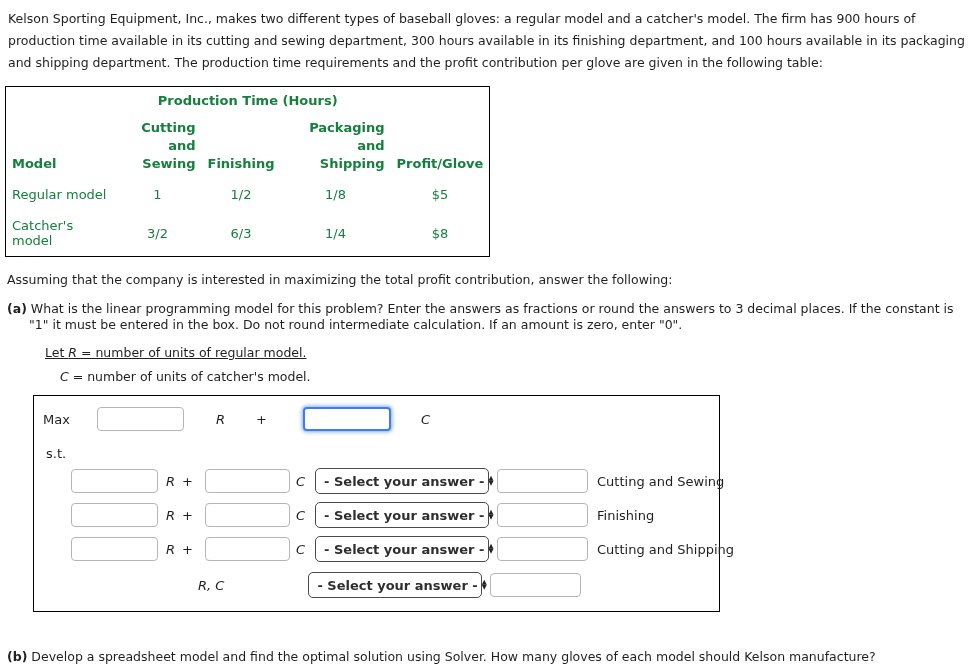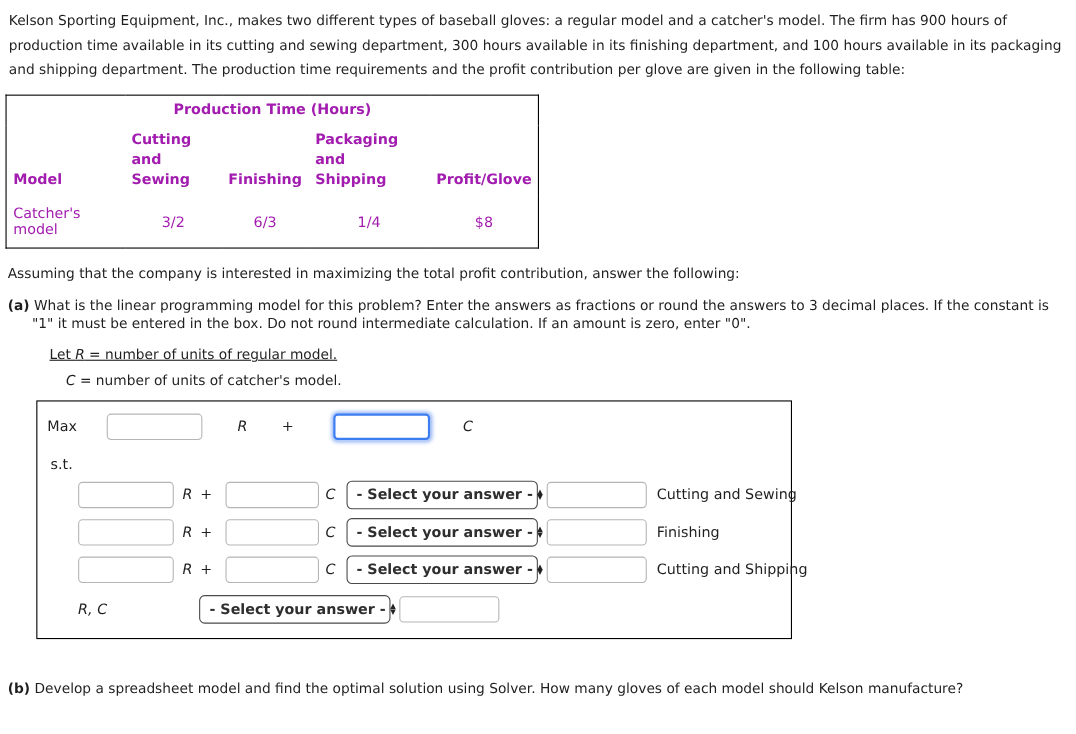--- a/index.html
+++ b/index.html
@@ -7,31 +7,31 @@
   body {
     width: 978px; height: 667px; overflow: hidden;
     font-family: "DejaVu Sans", "Liberation Sans", sans-serif;
     font-size: 12.5px; color: #1f1f1f;
   }
   .intro { margin: 8px 6px 0 8px; width: 964px; line-height: 22px; }
 
   
   table.prod {
     border-collapse: collapse; margin: 12px 0 0 5px;
-    font-size: 13px; color: #a21caf;
+    font-size: 13px; color: #15803d;
   }
   table.prod, table.prod td, table.prod th { border: 0; }
   table.prod { border: 1px solid #000; }
   .t-title td {
     border-bottom: 1px solid #000; font-weight: bold; text-align: center;
     padding: 6px 4px;
   }
   .t-head th {
     font-weight: bold; vertical-align: bottom; padding: 5px 6px 6px 6px;
-    border-bottom: 1px solid #000; white-space: pre-line; text-align: left;
+    border-bottom: 1px solid #000; white-space: pre-line; text-align: right;
     line-height: 18px;
   }
   .t-head th:first-child { text-align: left; }
   .t-row td { padding: 8px 6px; text-align: center; }
   .t-row td:first-child { text-align: left; }
   col.c-model { width: 108px; } col.c-cut { width: 88px; }
   col.c-fin { width: 78px; } col.c-pack { width: 110px; } col.c-prof { width: 82px; }
 
   .assuming { margin: 15px 0 0 7px; }
 
@@ -70,21 +70,21 @@
   .sel {
     display: inline-flex; align-items: center; justify-content: space-between;
     margin-left: 10px; width: 174px; height: 26px;
     border: 1px solid #4a4a4a; border-radius: 5px; background: #fff;
     padding: 0 5px 0 8px; cursor: default;
     font-weight: bold; color: #2e2e2e; font-size: 13px; white-space: nowrap;
   }
   .sel .arrows { display: flex; flex-direction: column; line-height: 5px; font-size: 6.5px; color: #222; margin-left: 4px; }
   .rhs-in { margin-left: 8px; }
   .con-label { margin-left: 9px; white-space: nowrap; }
-  .rc-lab { font-style: italic; }
+  .rc-lab { font-style: italic; margin-left: 127px; }
   .rc-row .sel { margin-left: 84px; }
 
   
   .part-b { margin-top: 37px; }
 </style>
 </head>
 <body>
 
 <div class="intro">Kelson Sporting Equipment, Inc., makes two different types of baseball gloves: a regular model and a catcher's model. The firm has 900 hours of production time available in its cutting and sewing department, 300 hours available in its finishing department, and 100 hours available in its packaging and shipping department. The production time requirements and the profit contribution per glove are given in the following table:</div>
 
@@ -103,20 +103,27 @@
   <tr class="t-head">
     <th>Model</th>
     <th>Cutting and
 Sewing</th>
     <th>Finishing</th>
     <th>Packaging and
 Shipping</th>
     <th>Profit/Glove</th>
   </tr>
   <tr class="t-row">
+    <td>Regular model</td>
+    <td>1</td>
+    <td>1/2</td>
+    <td>1/8</td>
+    <td>$5</td>
+  </tr>
+  <tr class="t-row">
     <td>Catcher's model</td>
     <td>3/2</td>
     <td>6/3</td>
     <td>1/4</td>
     <td>$8</td>
   </tr>
 </tbody>
   </table>
 
 <div class="assuming">Assuming that the company is interested in maximizing the total profit contribution, answer the following:</div>

